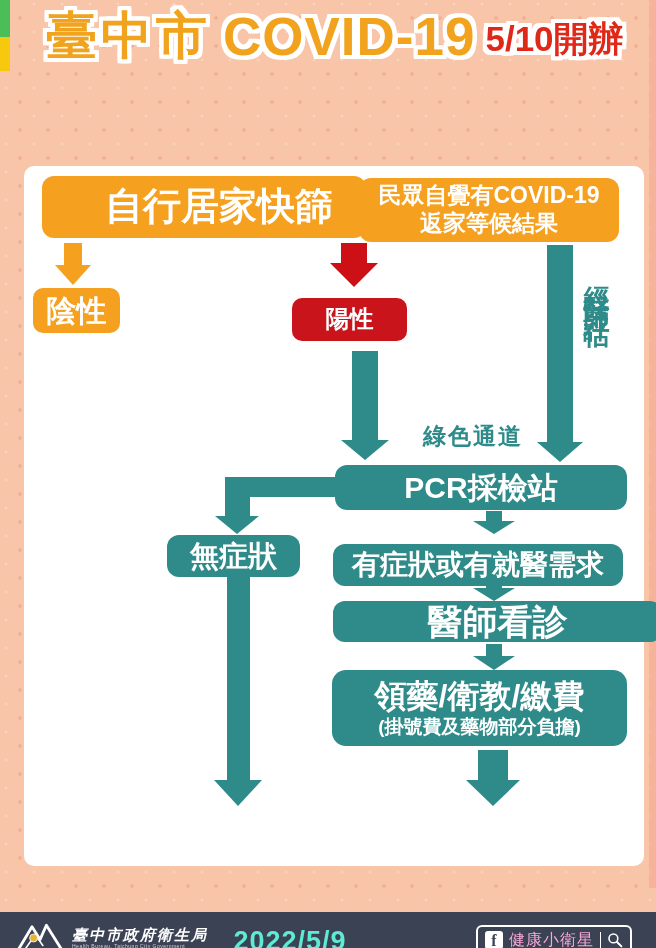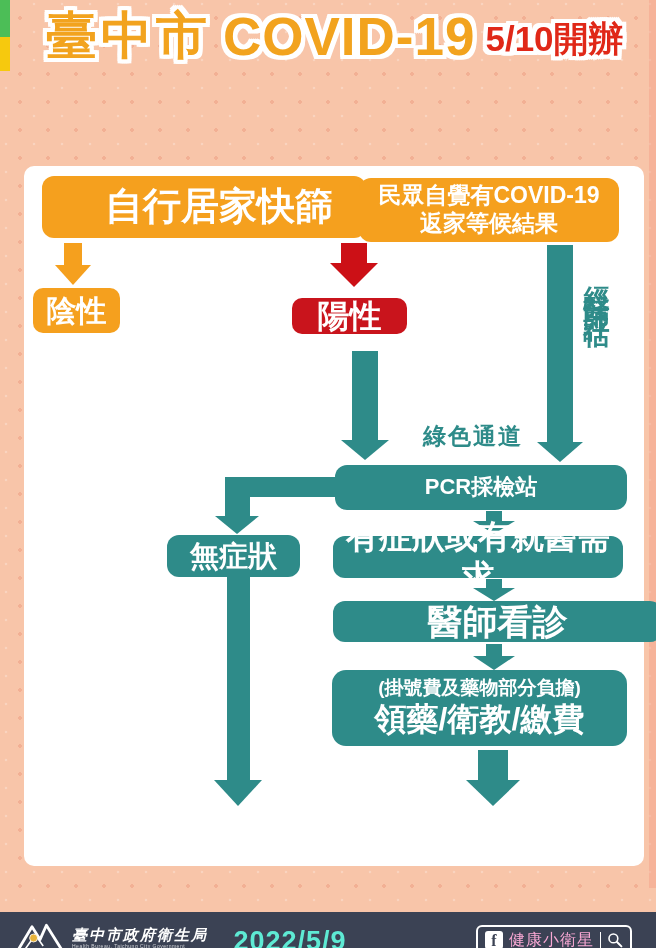--- a/index.html
+++ b/index.html
@@ -113,74 +113,74 @@
         <div class="head"></div>
     </div>
     <div class="box orange" style="left:9px; top:122px; width:87px; height:45px; font-size:30px; border-radius:10px;">
       <span>陰性</span>
     </div>
 
     <div class="varrow" style="left:306px; top:77px; height:44px; --sw:26px; --hw:24px; --hh:24px; --c:#CC1016;">
       <div class="shaft"></div>
         <div class="head"></div>
     </div>
-    <div class="box redbg" style="left:268px; top:132px; width:115px; height:36px; font-size:32px; border-radius:10px;">
+    <div class="box redbg" style="left:268px; top:132px; width:115px; height:43px; font-size:24px; border-radius:10px;">
       <span>陽性</span>
     </div>
 
     <div class="varrow" style="left:317px; top:185px; height:109px; --sw:26px; --hw:24px; --hh:20px; --c:#2E8B89;">
       <div class="shaft"></div>
         <div class="head"></div>
     </div>
 
     <div class="varrow" style="left:513px; top:79px; height:217px; --sw:26px; --hw:23px; --hh:20px; --c:#2E8B89;">
       <div class="shaft"></div>
         <div class="head"></div>
     </div>
     <div class="vertical-label" style="left:556px; top:100px;">經醫師評估</div>
 
     <div class="teal-text" style="position:absolute; left:399px; top:255px; font-size:23px; letter-spacing:2px;">綠色通道</div>
 
-    <div class="box teal" style="left:311px; top:299px; width:292px; height:45px; font-size:22px;">
+    <div class="box teal" style="left:311px; top:299px; width:292px; height:45px; font-size:30px;">
       <span>PCR採檢站</span>
     </div>
 
     <div class="hbar" style="left:206px; top:311px; width:107px; height:20px;"></div>
     <div class="varrow" style="left:191px; top:311px; height:57px; --sw:25px; --hw:22px; --hh:18px; --c:#2E8B89;">
       <div class="shaft"></div>
         <div class="head"></div>
     </div>
 
     <div class="varrow" style="left:449px; top:345px; height:23px; --sw:16px; --hw:21px; --hh:13px; --c:#2E8B89;">
       <div class="shaft"></div>
         <div class="head"></div>
     </div>
 
     <div class="box teal" style="left:143px; top:369px; width:133px; height:42px; font-size:29px;">
       <span>無症狀</span>
     </div>
-    <div class="box teal" style="left:309px; top:370px; width:290px; height:42px; font-size:33px;">
+    <div class="box teal" style="left:309px; top:378px; width:290px; height:42px; font-size:28px;">
       <span>有症狀或有就醫需求</span>
     </div>
 
     <div class="varrow" style="left:449px; top:413px; height:22px; --sw:16px; --hw:21px; --hh:13px; --c:#2E8B89;">
       <div class="shaft"></div>
         <div class="head"></div>
     </div>
     <div class="box teal" style="left:309px; top:435px; width:329px; height:41px; font-size:35px;">
       <span>醫師看診</span>
     </div>
 
     <div class="varrow" style="left:449px; top:478px; height:26px; --sw:16px; --hw:21px; --hh:14px; --c:#2E8B89;">
       <div class="shaft"></div>
         <div class="head"></div>
     </div>
     <div class="box teal" style="left:308px; top:504px; width:295px; height:76px; border-radius:14px;">
+      <span style="font-size:32px;">領藥/衛教/繳費</span>
       <span style="font-size:19px;">(掛號費及藥物部分負擔)</span>
-      <span style="font-size:32px;">領藥/衛教/繳費</span>
     </div>
 
     <div class="varrow" style="left:190px; top:411px; height:229px; --sw:23px; --hw:24px; --hh:26px; --c:#2E8B89;">
       <div class="shaft"></div>
         <div class="head"></div>
     </div>
 
     <div class="varrow" style="left:442px; top:584px; height:56px; --sw:30px; --hw:27px; --hh:26px; --c:#2E8B89;">
       <div class="shaft"></div>
         <div class="head"></div>

